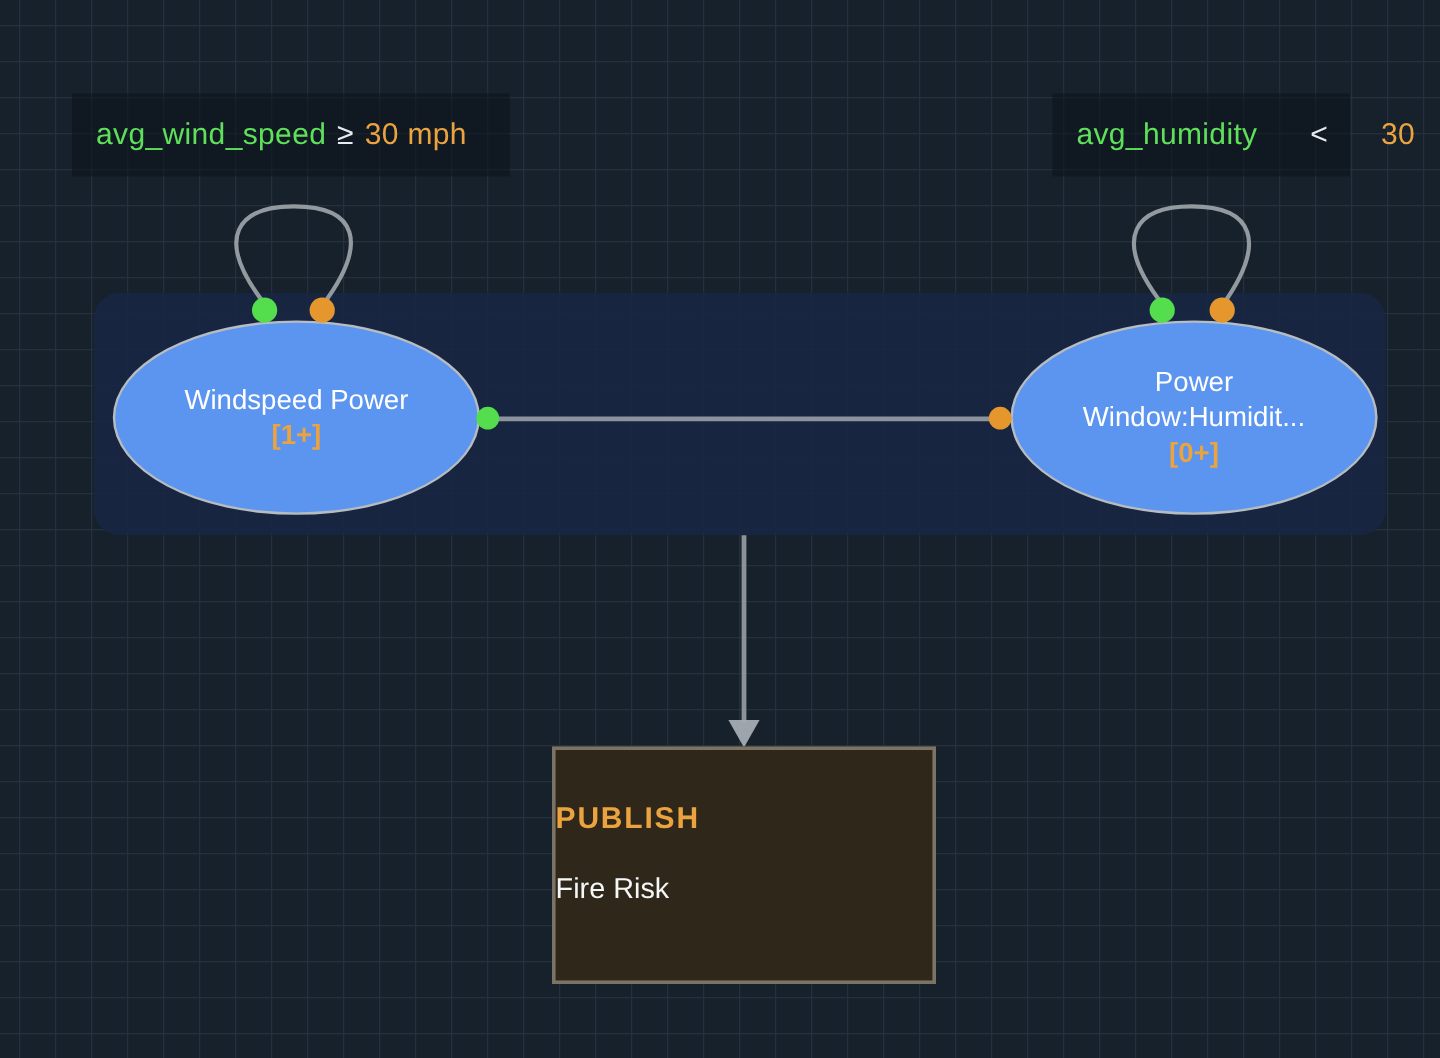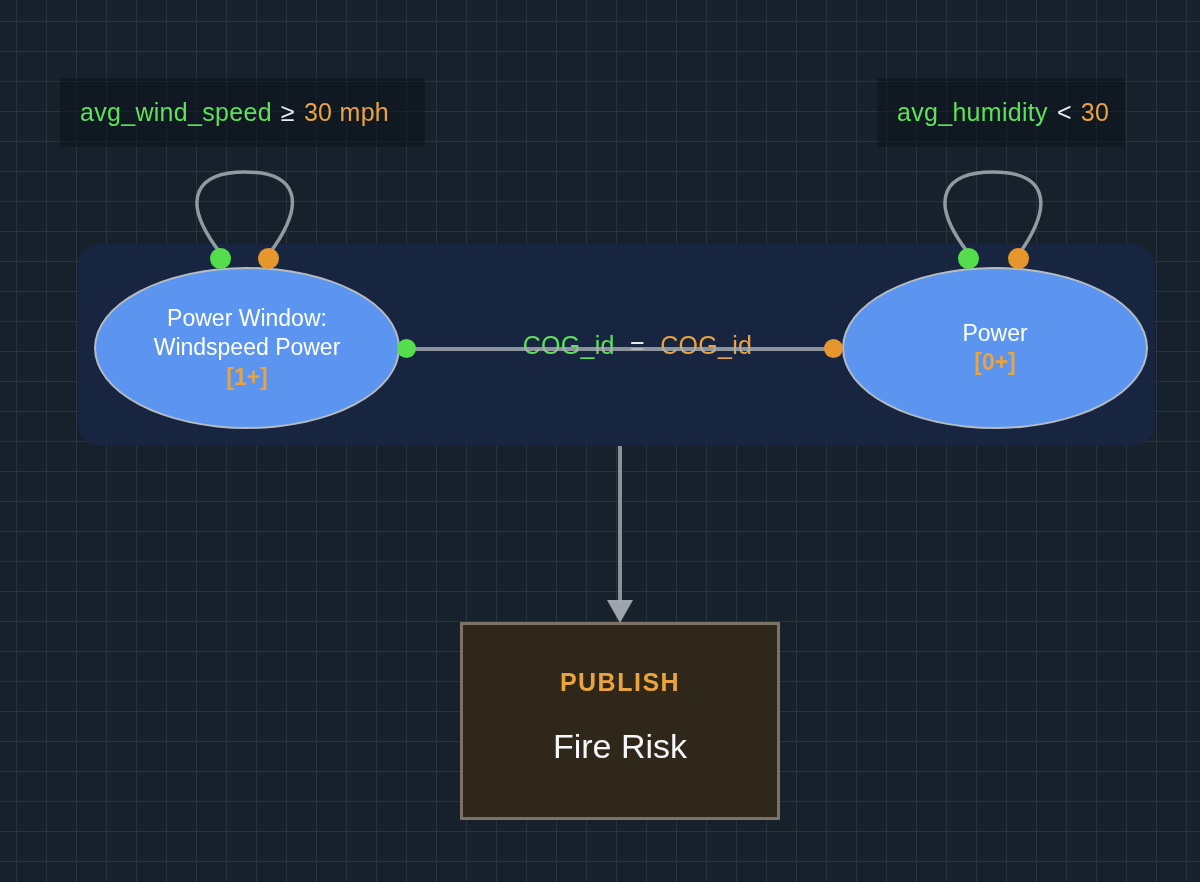--- a/index.html
+++ b/index.html
@@ -42,21 +42,21 @@
   
   .cond{
     position:absolute;top:78px;height:69px;
     display:flex;align-items:center;
     background:rgba(8,14,22,0.45);
     padding:0 20px;
     font-size:25px;letter-spacing:0.3px;
     z-index:4;white-space:nowrap;
   }
   .cond-left{left:60px;width:365px;}
-  .cond-right{left:877px;width:248px;}
+  .cond-right{left:877px;width:248px;gap:35px;}
   .cond span{margin-right:9px;}
   .cond span:last-child{margin-right:0;}
   .t-green{color:var(--green);}
   .t-orange{color:var(--orange);text-align:center;}
   .t-white{color:#e8ecef;}
   
   .edge-label{
     position:absolute;left:505px;top:331px;width:265px;
     text-align:center;font-size:25px;letter-spacing:0.3px;
     z-index:2;white-space:nowrap;
@@ -89,30 +89,30 @@
   }
   .port-lg{width:21px;height:21px;}
   .port-sm{width:19px;height:19px;}
   .port-green{background:var(--green-dot);}
   .port-orange{background:var(--orange-dot);}
   
   .publish-box{
     position:absolute;left:460px;top:622px;width:320px;height:198px;
     background:var(--publish-fill);
     border:3px solid var(--publish-border);
-    text-align:center;
+    text-align:left;
     z-index:4;
   }
   .publish-action{
     margin-top:43px;
     color:var(--orange);font-size:25px;font-weight:bold;letter-spacing:1.5px;
   }
   .publish-topic{
     margin-top:30px;
-    color:var(--white);font-size:34px;
+    color:var(--white);font-size:24px;
   }
 </style>
 </head>
 <body>
 
 <div class="canvas">
 
   <div class="group-panel"></div>
 
   <div class="cond cond-left">
@@ -120,42 +120,37 @@
     <span class="t-white">≥</span>
     <span class="t-orange">30 mph</span>
   </div>
 
   <div class="cond cond-right">
     <span class="t-green">avg_humidity</span>
     <span class="t-white">&lt;</span>
     <span class="t-orange">30</span>
   </div>
 
-  <div class="edge-label">
-    <span class="t-green">COG_id</span>
-    <span class="t-white">=</span>
-    <span class="t-orange">COG_id</span>
-  </div>
 
   <svg class="edges" width="1200" height="882">
     <path d="M221,254 C176,196 200,172 245,172 C297,172 308,202 269,254"></path>
     <path d="M969,254 C924,196 948,172 993,172 C1045,172 1056,202 1019,254"></path>
     <line x1="406" y1="349" x2="833" y2="349"></line>
     <line x1="620" y1="446" x2="620" y2="602"></line>
     <polygon points="607,600 633,600 620,623"></polygon>
   </svg>
 
   <div class="node node-left">
-    <div>Power Window:</div>
     <div>Windspeed Power</div>
     <div class="cardinality">[1+]</div>
   </div>
 
   <div class="node node-right">
     <div>Power</div>
+    <div>Window:Humidit...</div>
     <div class="cardinality">[0+]</div>
   </div>
 
   <div class="port port-lg port-green" style="left:210px; top:248px;"></div>
   <div class="port port-lg port-orange" style="left:258px; top:248px;"></div>
   <div class="port port-lg port-green" style="left:958px; top:248px;"></div>
   <div class="port port-lg port-orange" style="left:1008px;top:248px;"></div>
   <div class="port port-sm port-green" style="left:397px; top:339px;"></div>
   <div class="port port-sm port-orange" style="left:824px; top:339px;"></div>
 

